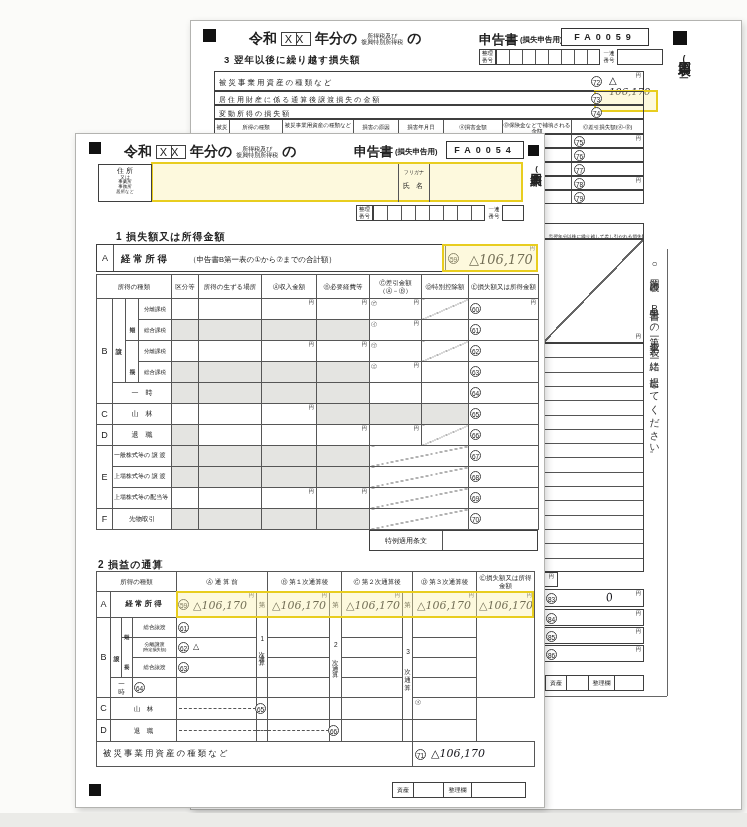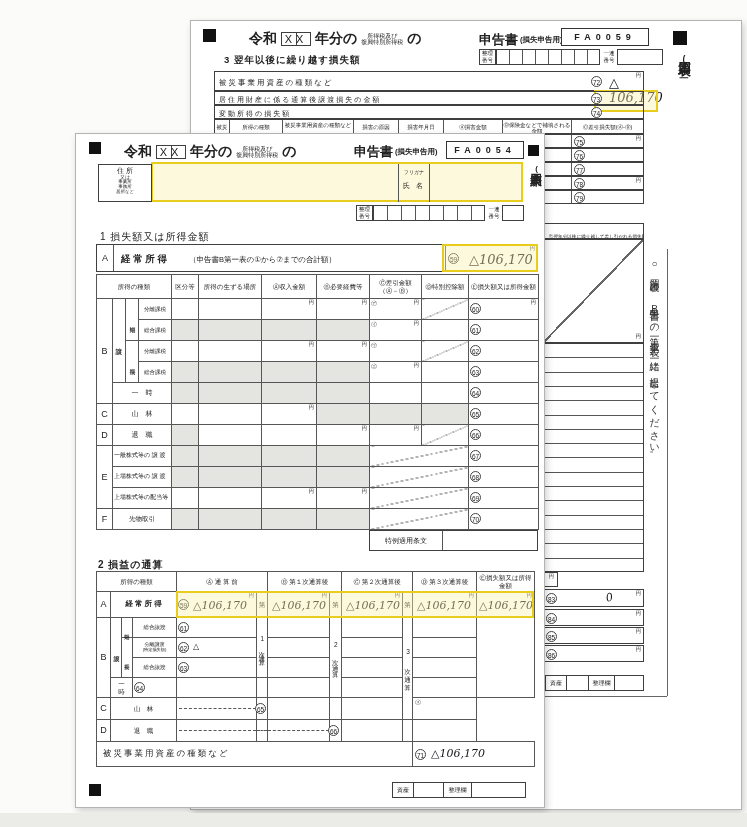--- a/index.html
+++ b/index.html
@@ -54,21 +54,21 @@
 
   <div class="s" style="left:33px;top:33px;font-size:9.5px;font-weight:bold;letter-spacing:1px">3 翌年以後に繰り越す損失額</div>
   <div class="s bx tiny ctr" style="left:288px;top:28px;width:17px;height:16px;line-height:1.25">整理番号</div>
   <div class="s bx cellrow" style="left:305px;top:28px;width:104px;height:16px"></div>
   <div class="s tiny ctr" style="left:412px;top:29px;width:12px;line-height:1.2">一連番号</div>
   <div class="s bx" style="left:426px;top:28px;width:46px;height:16px"></div>
 
   <div class="s bx" style="left:23px;top:50px;width:430px;height:20px;border-width:1.5px">
     <span class="s lbl" style="left:4px;top:6px;font-size:7.5px">被災事業用資産の種類など</span>
     <span class="cn s" style="left:376px;top:4px">72</span>
-    <span class="s hand" style="left:394px;top:3px;font-size:13px">△ 106,170</span>
+    <span class="s hand" style="left:394px;top:3px;font-size:10px">△ 106,170</span>
     <span class="yen">円</span>
   </div>
   <div class="hl" style="left:213px;top:69px;width:64px;height:22px;left:403px;top:69px"></div>
   <div class="s bx" style="left:23px;top:70px;width:430px;height:14px">
     <span class="s lbl" style="left:4px;top:3px;font-size:7px">居住用財産に係る通算後譲渡損失の金額</span>
     <span class="cn s" style="left:376px;top:1px">73</span>
   </div>
   <div class="s bx" style="left:23px;top:84px;width:430px;height:14px">
     <span class="s lbl" style="left:4px;top:3px;font-size:7px">変動所得の損失額</span>
     <span class="cn s" style="left:376px;top:1px">74</span>
@@ -186,21 +186,21 @@
   <div class="s" style="left:322px;top:30px;width:30px;height:38px;border-left:1px solid #555;border-right:1px solid #555;text-align:center">
     <span style="display:block;font-size:5px;margin-top:5px">フリガナ</span>
     <span style="display:block;font-size:7px;margin-top:6px;letter-spacing:2px">氏 名</span>
   </div>
 
   <div class="s bx tiny ctr" style="left:280px;top:71px;width:17px;height:16px;line-height:1.25">整理番号</div>
   <div class="s bx cellrow" style="left:297px;top:71px;width:112px;height:16px;background:repeating-linear-gradient(to right,transparent 0 13px,#555 13px 14px)"></div>
   <div class="s tiny ctr" style="left:412px;top:72px;width:12px;line-height:1.2">一連番号</div>
   <div class="s bx" style="left:426px;top:71px;width:22px;height:16px"></div>
 
-  <div class="s" style="left:24px;top:96px;font-size:10px;font-weight:normal;letter-spacing:1px">1 損失額又は所得金額</div>
+  <div class="s" style="left:40px;top:96px;font-size:10px;font-weight:bold;letter-spacing:1px">1 損失額又は所得金額</div>
 
   <div class="s bx" style="left:20px;top:110px;width:442px;height:28px;border-width:1.5px">
     <span class="s" style="left:0;top:0;bottom:0;width:16px;border-right:1px solid #555;text-align:center;line-height:26px;font-size:9px">A</span>
     <span class="s" style="left:24px;top:8px;font-size:9.5px;font-weight:bold">経 常 所 得</span>
     <span class="s" style="left:92px;top:10px;font-size:7.5px">（申告書B第一表の①から⑦までの合計額）</span>
     <span class="s" style="left:348px;top:0;bottom:0;border-left:1px solid #555"></span>
     <span class="cn s" style="left:351px;top:8px">59</span>
     <span class="s hand" style="left:372px;top:7px;font-size:13px">△106,170</span>
     <span class="yen">円</span>
   </div>

